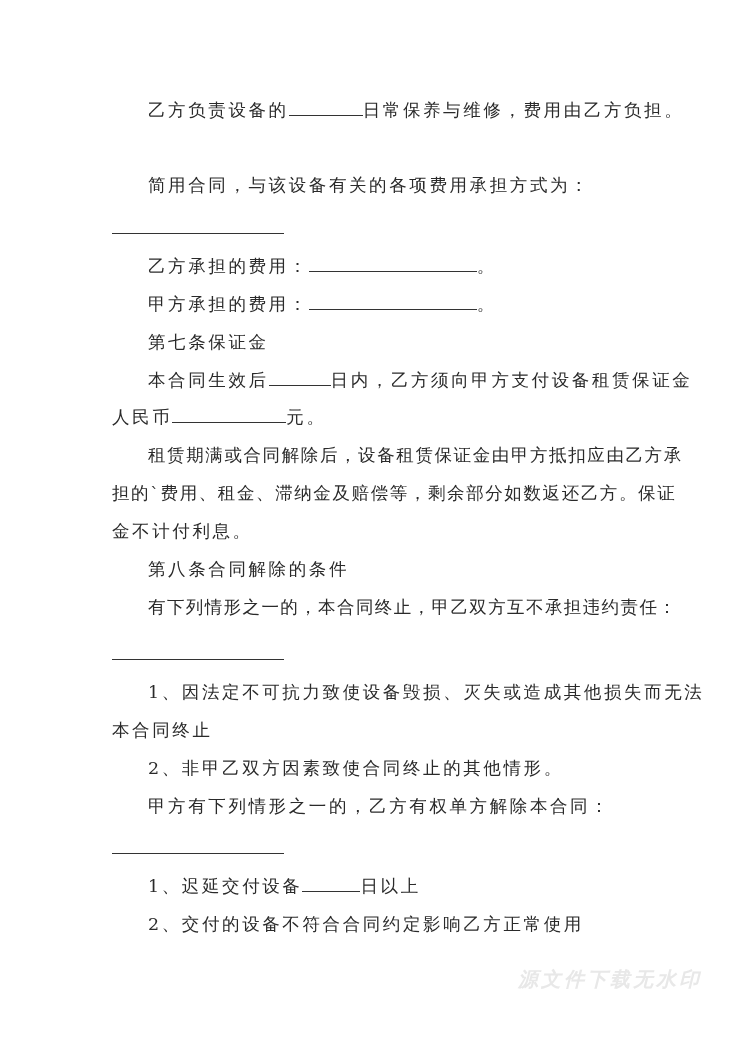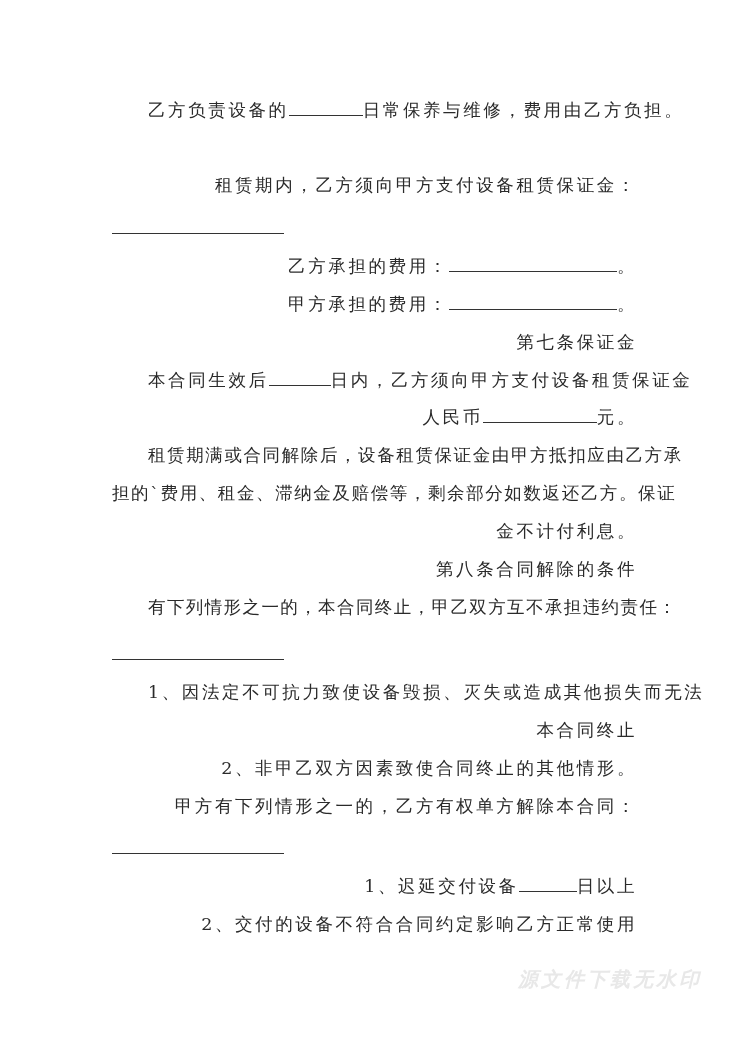--- a/index.html
+++ b/index.html
@@ -1,21 +1,21 @@
 <!DOCTYPE html>
 <html><head>
 <meta charset="utf-8">
 <style>
   html, body { margin: 0; padding: 0; background: #ffffff; }
   body {
     width: 742px; height: 1049px; position: relative; overflow: hidden;
     font-family: "DejaVu Serif", "Liberation Serif", serif;
     color: #2a2a2a;
   }
-  .page { position: absolute; left: 0; top: 0; width: 742px; height: 1049px; text-align: right; }
+  .page { position: absolute; left: 0; top: 0; width: 742px; height: 1049px; }
   .line {
     position: absolute; left: 112px; width: 525px;
     font-size: 17.5px; line-height: 24px; white-space: nowrap;
     letter-spacing: 2.6px;
   }
   .indent { left: 148px; width: 489px; }
   .blank { display: inline-block; border-bottom: 1.3px solid #333; height: 17px; vertical-align: baseline; }
   .rule { position: absolute; left: 112px; width: 172px; height: 0; border-top: 1.3px solid #333; }
   .wm1 {
     position: absolute; left: 516px; top: 913px;
@@ -31,21 +31,21 @@
 </head>
 <body>
 
 <div class="page">
 
   <div class="line indent" style="top:98px">
     <span>乙方负责设备的</span><span class="blank" style="width:74px"></span><span>日常保养与维修，费用由乙方负担。</span>
   </div>
 
 
-  <div class="line indent" style="top:173px">租赁期内，乙方须向甲方支付设备租赁保证金：</div>
+  <div class="line indent" style="top:173px">简用合同，与该设备有关的各项费用承担方式为：</div>
 
   <div class="rule" style="top:233px"></div>
 
   <div class="line indent" style="top:254px">
     <span>乙方承担的费用：</span><span class="blank" style="width:168px"></span><span>。</span>
   </div>
 
   <div class="line indent" style="top:292px">
     <span>甲方承担的费用：</span><span class="blank" style="width:168px"></span><span>。</span>
   </div>

